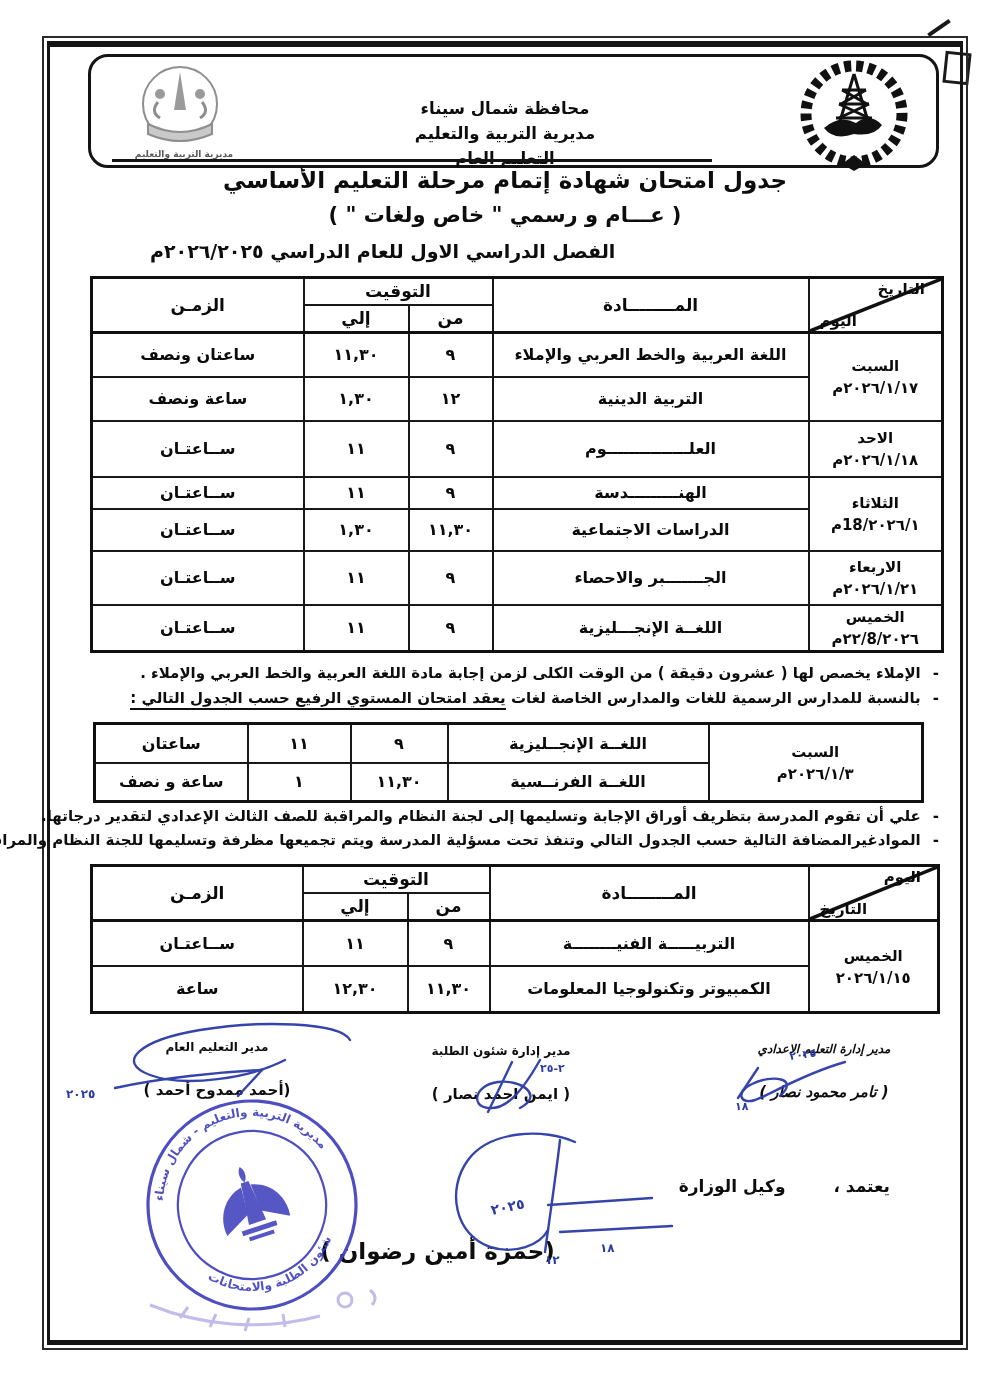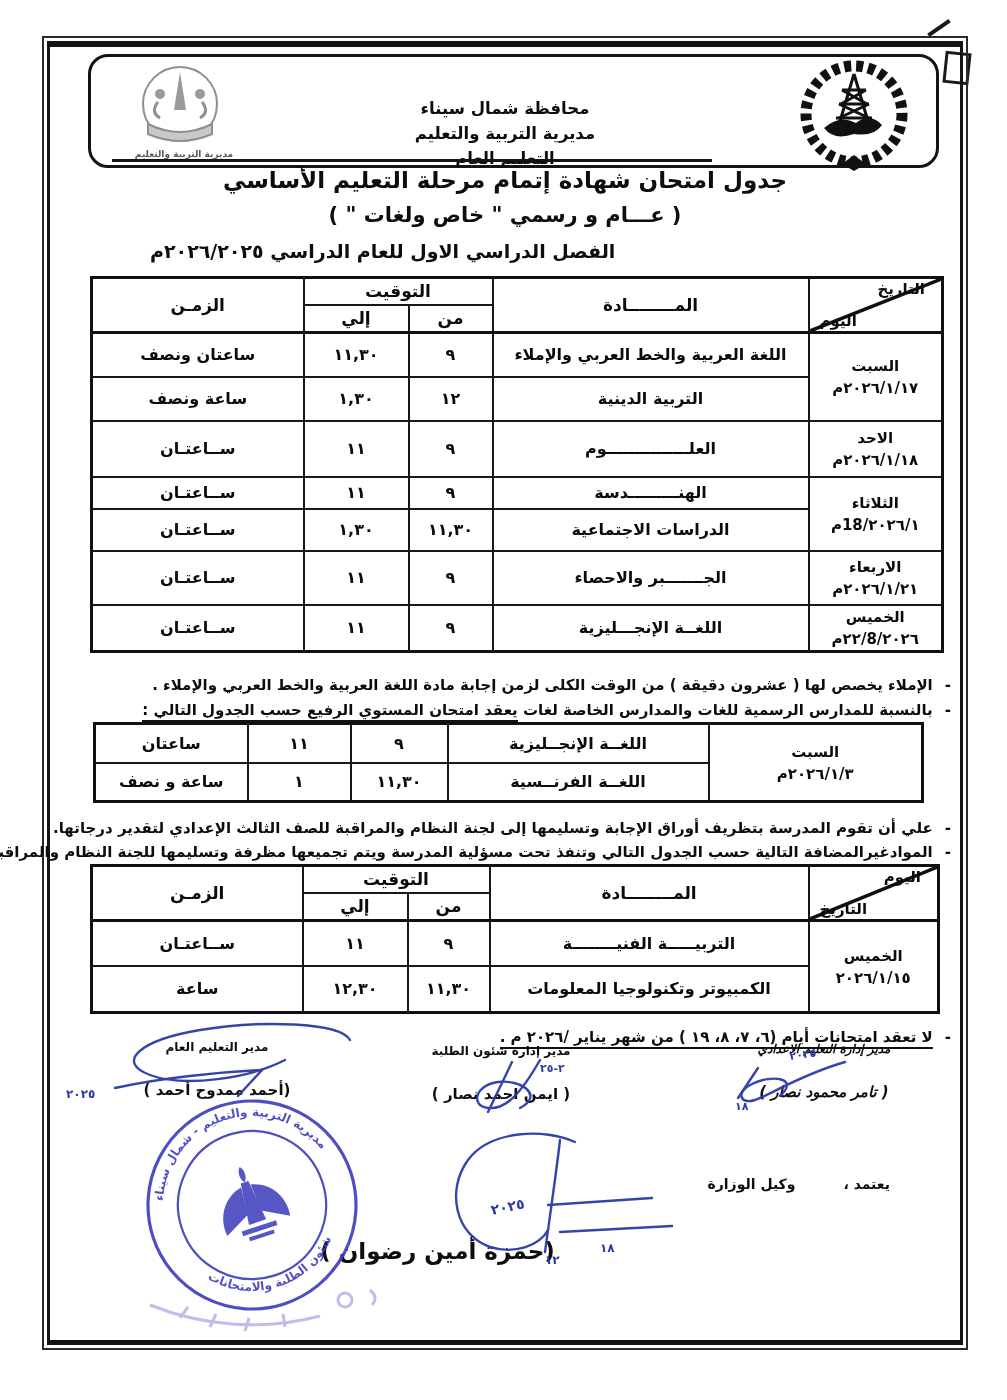--- a/index.html
+++ b/index.html
@@ -24,28 +24,28 @@
   td.num-cell{font-size:16px;}
   td.dur-cell{font-size:16px;}
   td.day-cell{font-size:15px;line-height:22px;}
   thead{border-bottom:3px solid #101010;}
   
   td.diag{position:relative;padding:0;}
   .diag svg{position:absolute;inset:0;width:100%;height:100%;}
   .diag .dg-top{position:absolute;top:1px;right:16px;font-size:15px;}
   .diag .dg-bot{position:absolute;bottom:1px;left:10px;font-size:15px;}
   
-  .note{position:absolute;right:56px;width:872px;text-align:right;direction:rtl;font-weight:bold;font-size:15px;line-height:21px;white-space:nowrap;margin-top:12px;}
+  .note{position:absolute;right:68px;width:872px;text-align:right;direction:rtl;font-weight:bold;font-size:15px;line-height:21px;white-space:nowrap;}
   .note .dash{margin-left:12px;}
   .ul{border-bottom:2px solid #101010;padding-bottom:1px;}
   
   .sig{position:absolute;text-align:center;direction:rtl;font-weight:bold;}
   .sig .sig-title{font-size:12px;}
   .sig .sig-name{font-size:15px;margin-top:27px;}
-  .approval{position:absolute;direction:rtl;font-weight:bold;font-size:14px;}
+  .approval{position:absolute;direction:rtl;font-weight:bold;font-size:17px;}
   .approval-name{position:absolute;text-align:center;direction:rtl;font-weight:bold;font-size:23px;}
   .ink-layer{position:absolute;left:0;top:1000px;width:1007px;height:400px;pointer-events:none;}
   .artifact{position:absolute;background:transparent;}
 </style>
 </head>
 <body>
 
 <div id="page">
 
   <div class="artifact" style="left:944px;top:52px;width:20px;height:26px;border:3px solid #1a1a1a;transform:rotate(6deg);"></div>
@@ -265,23 +265,20 @@
       </tr>
       <tr style="height:47px;">
         <td class="sub-cell">الكمبيوتر وتكنولوجيا المعلومات</td>
         <td class="num-cell">١١,٣٠</td>
         <td class="num-cell">١٢,٣٠</td>
         <td class="dur-cell">ساعة</td>
       </tr>
     </tbody>
   </table>
 
-  <div class="note" style="top:1015px;">
-    <span class="dash">-</span><span class="ul">لا تعقد امتحانات أيام   (٦، ٧، ٨، ١٩ ) من شهر يناير /٢٠٢٦ م .</span>
-  </div>
 
   <div class="sig" style="left:718px;top:1042px;width:212px;font-style:italic;">
     <div class="sig-title">مدير إدارة التعليم الاعدادي</div>
     <div class="sig-name">( تامر محمود نصار )</div>
   </div>
   <div class="sig" style="left:405px;top:1044px;width:192px;">
     <div class="sig-title">مدير إدارة شئون الطلبة</div>
     <div class="sig-name">( ايمن احمد نصار )</div>
   </div>
   <div class="sig" style="left:118px;top:1040px;width:198px;">

